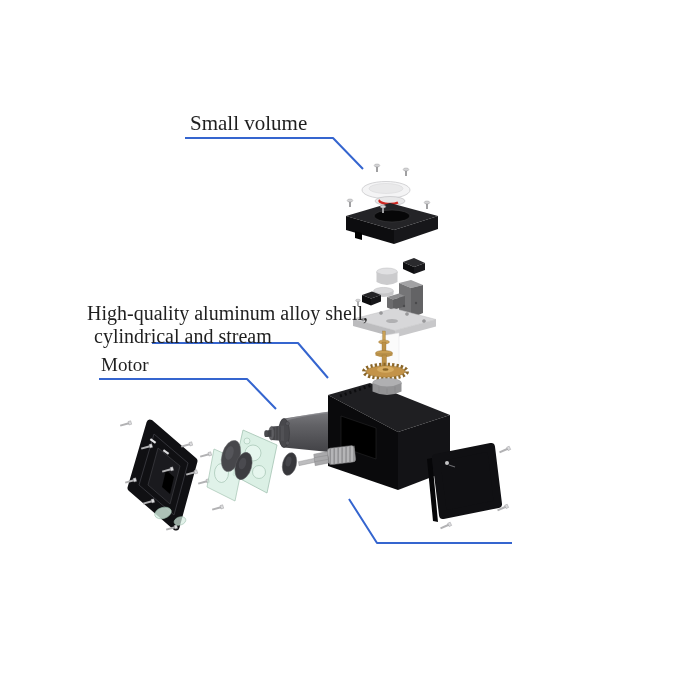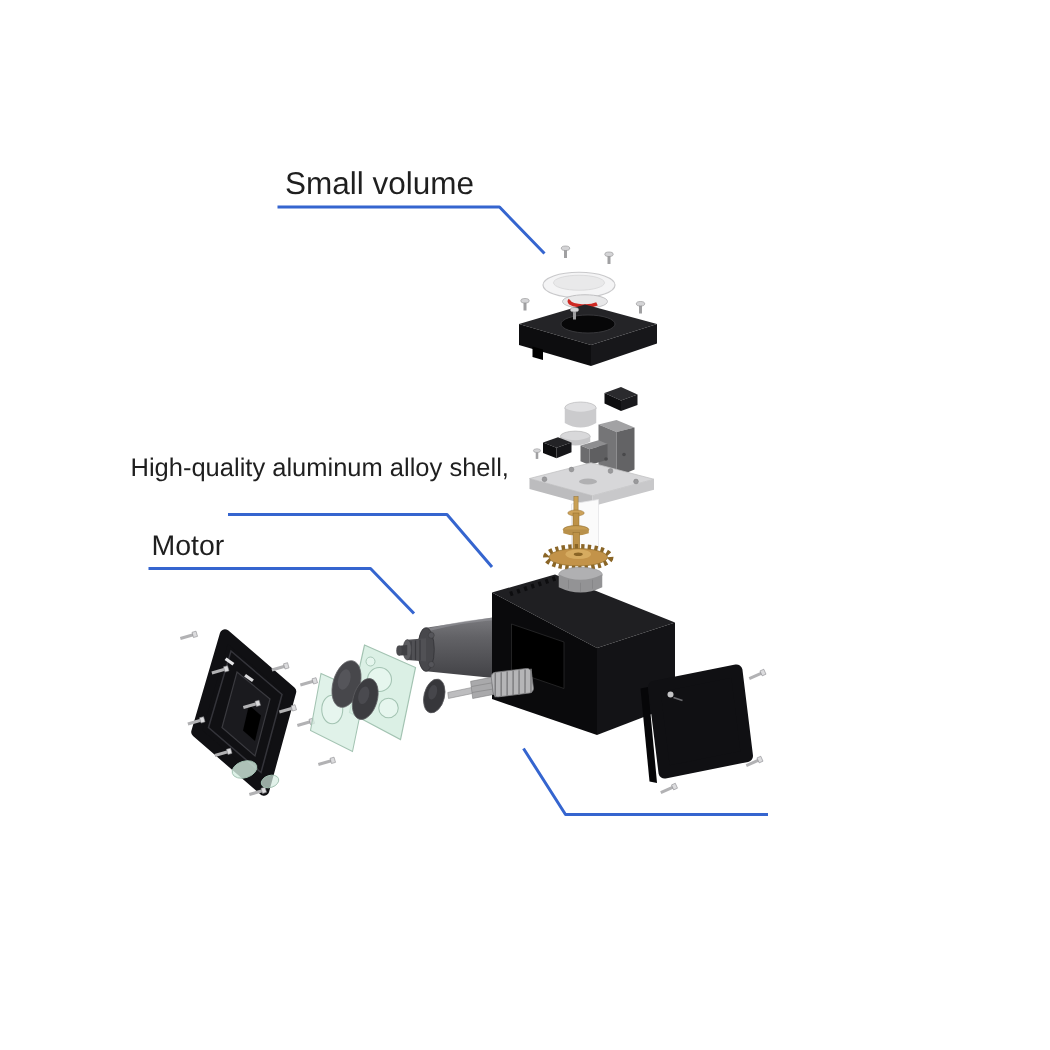--- a/index.html
+++ b/index.html
@@ -2,31 +2,31 @@
 <html><head>
 <meta charset="utf-8">
 <style>
   html, body { margin: 0; padding: 0; background: #ffffff; }
   .canvas {
     position: relative;
     width: 700px;
     height: 700px;
     background: #ffffff;
     overflow: hidden;
-    font-family: Liberation Sans, sans-serif;
+    font-family: Liberation Serif, serif;
   }
   .diagram-svg { position: absolute; left: 0; top: 0; }
   .ann {
     position: absolute;
     color: #1f1f1f;
     white-space: nowrap;
     line-height: 1.16;
   }
   .ann-small-volume { left: 190px; top: 111px; font-size: 21px; }
-  .ann-shell        { left: 87px;  top: 302px; font-size: 17px; }
+  .ann-shell        { left: 87px;  top: 302px; font-size: 20px; }
   .ann-shell .l2    { display: block; padding-left: 7px; }
   .ann-motor        { left: 101px; top: 354px; font-size: 19px; text-align: right; }
   .ann-precision    { left: 378px; top: 545px; font-size: 18px; }
 </style>
 </head>
 <body>
 
 <div class="canvas">
 
   <svg class="diagram-svg" width="700" height="700" viewBox="0 0 700 700">
@@ -200,18 +200,19 @@
       <polyline points="152,343 298,343 328,378" stroke="#3565cf"></polyline>
       <polyline points="99,379 247,379 276,409" stroke="#3565cf"></polyline>
       <polyline points="349,499 377,543 512,543" stroke="#3565cf"></polyline>
     </g>
   </svg>
 
   <div class="ann ann-small-volume">Small volume</div>
 
   <div class="ann ann-shell">
     <span class="l1">High-quality aluminum alloy shell,</span>
+    <span class="l2">cylindrical and stream</span>
   </div>
 
   <div class="ann ann-motor">Motor</div>
 
 
 </div>
 
 </body></html>

